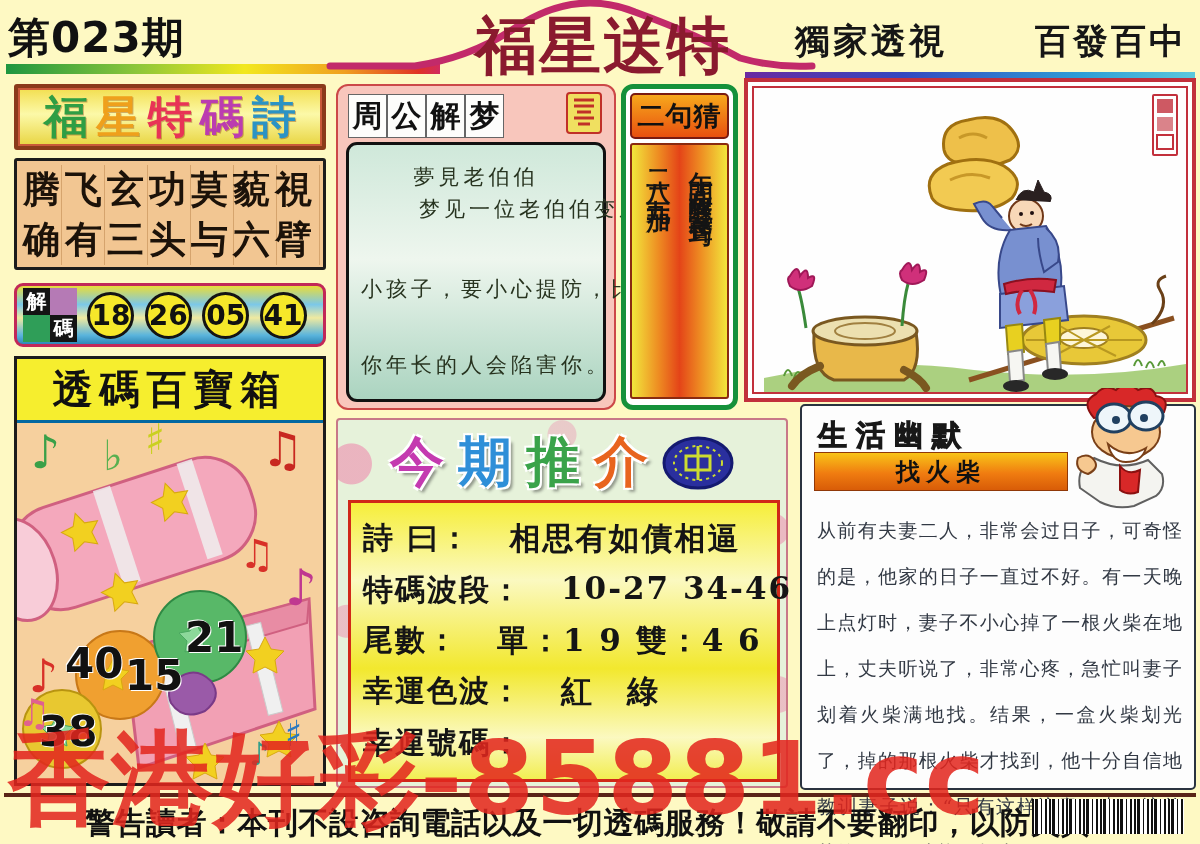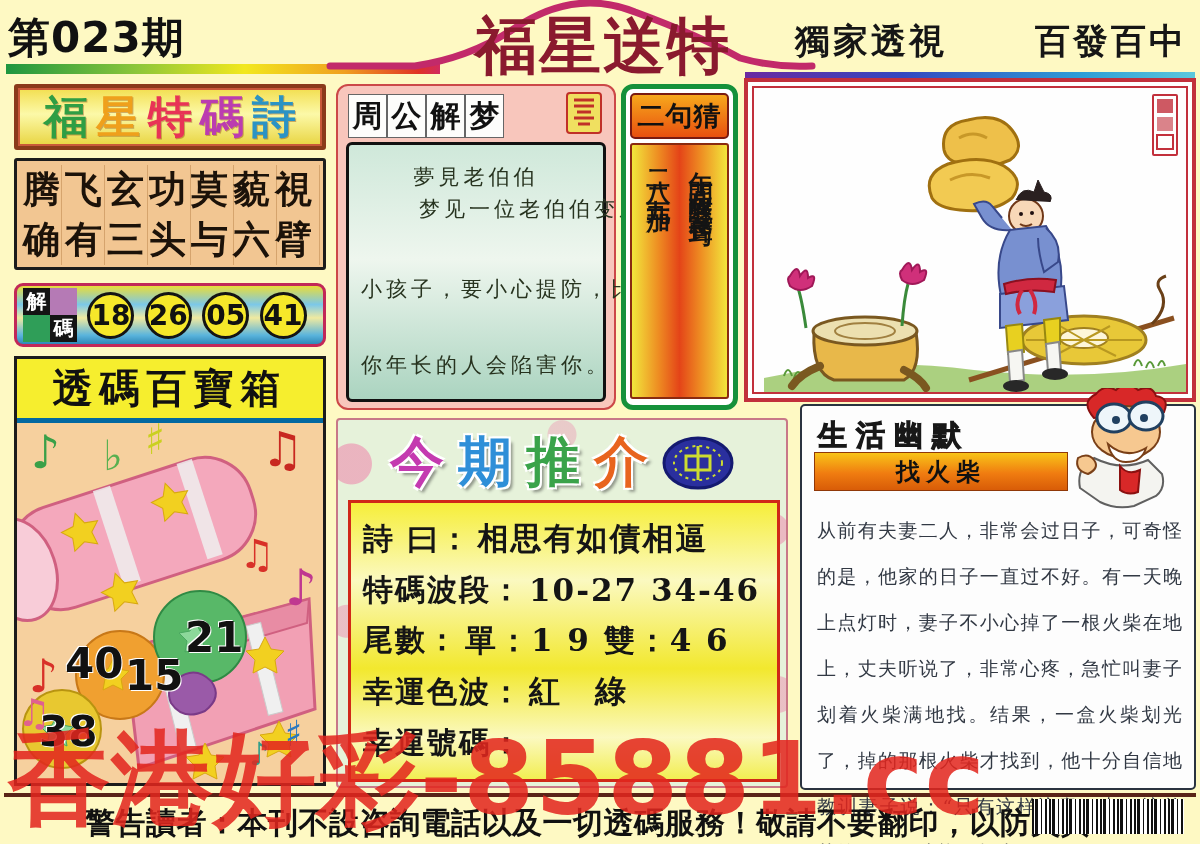--- a/index.html
+++ b/index.html
@@ -38,35 +38,35 @@
     background:linear-gradient(180deg,#e8dc3a,#7cc8e8 32%,#f0eaa0 55%,#5ab4dc 85%,#2e88b8);
     display:flex; align-items:center; padding:0 6px; }
   .decode-tile { width:54px; height:54px; display:grid; grid-template-columns:27px 27px; grid-template-rows:27px 27px; flex:0 0 auto; }
   .decode-tile div { display:flex; align-items:center; justify-content:center; font-size:20px; font-weight:bold; color:#fff; }
   .dt-a { background:#141414; } .dt-b { background:#b57ab5; } .dt-c { background:#2f9e58; } .dt-d { background:#141414; }
   .decode-nums { flex:1; display:flex; justify-content:space-evenly; align-items:flex-start; }
   .num-ball { width:47px; height:47px; border-radius:50%; background:#f6e82a; border:3px solid #141414;
     display:flex; align-items:center; justify-content:center; font-size:28px; font-weight:bold; color:#111; }
 
   .treasure-panel { left:14px; top:356px; width:312px; height:430px; border:3px solid #1c1c1c; background:#f6d09e; }
-  .treasure-head { height:64px; background:#f6ee2e; border-bottom:5px solid #0369a1;
+  .treasure-head { height:64px; background:#f6ee2e; border-bottom:3px solid #0369a1;
     display:flex; align-items:center; justify-content:center; font-size:40px; font-weight:bold; color:#111; letter-spacing:7px; }
   .treasure-body { position:relative; width:100%; height:360px; overflow:hidden; }
   .note { position:absolute; font-weight:bold; }
   .t-num { position:absolute; font-size:42px; font-weight:bold; color:#111;
     text-shadow:1px 1px 0 #fff,-1px -1px 0 #fff; font-family:"DejaVu Sans",sans-serif; }
 
   
   .dream-box { left:336px; top:84px; width:280px; height:326px; background:#f8c6bc; border:2px solid #cc4848; border-radius:12px; }
   .dream-head { position:absolute; left:10px; top:8px; display:flex; }
   .dream-head .cell { width:39px; height:44px; background:#fdfdfb; border:1px solid #666;
     display:flex; align-items:center; justify-content:center; font-size:30px; font-weight:bold; color:#111; }
   .dream-seal { position:absolute; right:12px; top:6px; width:36px; height:42px; background:#f0e060;
     border:2px solid #c03028; border-radius:4px; }
-  .dream-inner { position:absolute; left:8px; top:56px; width:260px; height:260px; border:3px solid #111; border-radius:6px;
+  .dream-inner { position:absolute; left:8px; top:56px; width:260px; height:260px; border:3px solid #111; border-radius:11px;
     background:linear-gradient(180deg,#cfe8da,#eef6ee 45%,#abd4c0); font-family:"DejaVu Serif", serif; color:#27331f; }
   .dream-inner .ln { position:absolute; font-size:21px; letter-spacing:4px; white-space:nowrap; font-weight:500; }
   .d-title { top:18px; width:100%; text-align:center; }
   .d-l1 { top:50px; left:70px; }
   .d-l2 { top:130px; left:12px; }
   .d-l3 { top:206px; left:12px; }
 
   
   .two-box { left:621px; top:84px; width:117px; height:326px; background:#fff; border:5px solid #15913b; border-radius:12px; padding:4px; }
   .two-head { height:46px; background:linear-gradient(180deg,#f7a81c,#e8500f); border:2px solid #7a1a10; border-radius:5px;
@@ -93,21 +93,21 @@
       radial-gradient(circle at 97% 30%, rgba(238,130,170,.5) 0 16px, transparent 17px),
       radial-gradient(circle at 98% 75%, rgba(238,130,170,.45) 0 18px, transparent 19px); }
   .rec-head { position:absolute; left:0; top:6px; width:100%; display:flex; justify-content:center; align-items:center; gap:14px; }
   .rec-head span { font-size:54px; font-weight:bold;
     text-shadow:2px 2px 0 #fff,-2px -2px 0 #fff,2px -2px 0 #fff,-2px 2px 0 #fff,4px 4px 3px rgba(40,40,40,.45); }
   .rh0{color:#c43ab0;} .rh1{color:#2f8fd8;} .rh2{color:#3aa34a;} .rh3{color:#e8641e;}
   .rec-badge { width:72px; height:54px; }
   .rec-yellow { position:absolute; left:10px; top:80px; width:432px; height:282px; border:3px solid #d02818;
     background:linear-gradient(180deg,#f6ee3a,#fbf9c0 28%,#f2e82e 60%,#fbf9c0 85%,#f2ee52);
     padding:6px 12px; display:flex; flex-direction:column; justify-content:space-evenly; }
-  .rec-row { display:flex; align-items:center; font-family:"DejaVu Serif", serif; white-space:nowrap; }
+  .rec-row { display:flex; align-items:flex-start; font-family:"DejaVu Serif", serif; white-space:nowrap;gap:32px; }
   .rec-row .lab { font-size:30px; font-weight:bold; color:#151515; letter-spacing:2px; }
   .rec-row .val { font-size:31px; font-weight:bold; color:#151515; letter-spacing:2px; padding-left:6px; }
 
   
   .humor { left:800px; top:404px; width:396px; height:386px; background:#fdfdfd; border:2px solid #2a3340; border-radius:5px; }
   .humor-head { position:absolute; left:16px; top:10px; font-size:29px; font-weight:bold; color:#181818; letter-spacing:9px;
     -webkit-text-stroke:1px #181818; }
   .humor-bar { position:absolute; left:12px; top:46px; width:254px; height:39px;
     background:linear-gradient(180deg,#f8c418,#f07c10 55%,#d85c08); border:1px solid #903808;
     display:flex; align-items:center; justify-content:center; font-size:24px; font-weight:bold; color:#111; letter-spacing:6px; }

